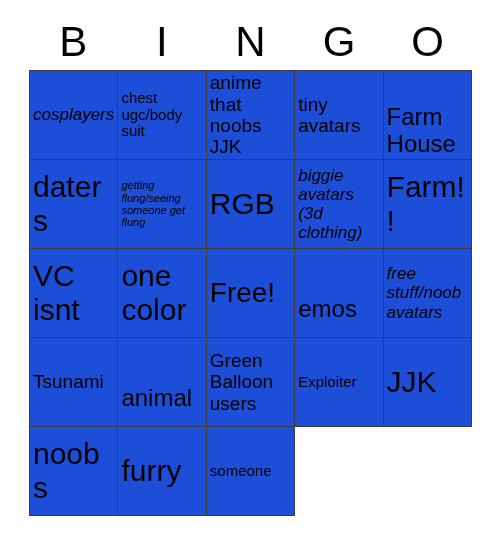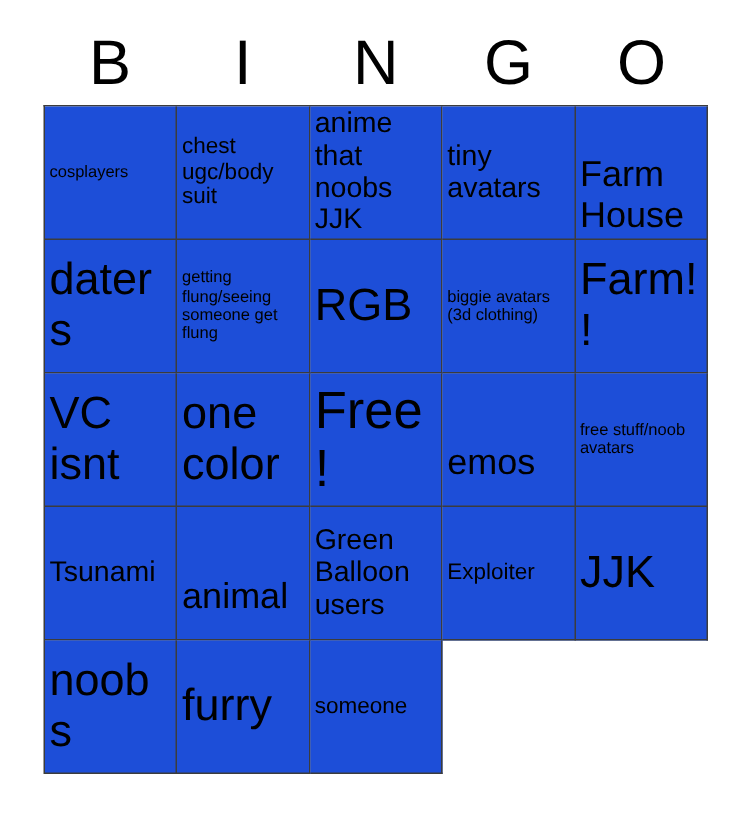--- a/index.html
+++ b/index.html
@@ -68,27 +68,27 @@
     overflow: hidden;
     background: #1d4ed8;
   }
   .cell span {
     display: block;
     width: 100%;
     line-height: 1.12;
     word-wrap: break-word;
   }
   
-  .fs-xs  { font-size: 11px; line-height: 1.18; }
-  .fs-sm  { font-size: 11px; line-height: 1.15; }
+  .fs-xs  { font-size: 11px; line-height: 1.18; font-style: italic; }
+  .fs-sm  { font-size: 17px; line-height: 1.15; font-style: italic; }
   .fs-md  { font-size: 15px; line-height: 1.14; }
   .fs-lg  { font-size: 19px; line-height: 1.12; }
   .fs-xl  { font-size: 24px; line-height: 1.1; margin-top: 32px; }
   .fs-xxl { font-size: 30px; line-height: 1.08; }
-  .fs-free{ font-size: 35px; line-height: 1.08; }
+  .fs-free{ font-size: 28px; line-height: 1.08; }
 </style>
 </head>
 <body>
 
 <div id="card">
 
   <div id="header">
     <div class="header-cell">B</div>
     <div class="header-cell">I</div>
     <div class="header-cell">N</div>

